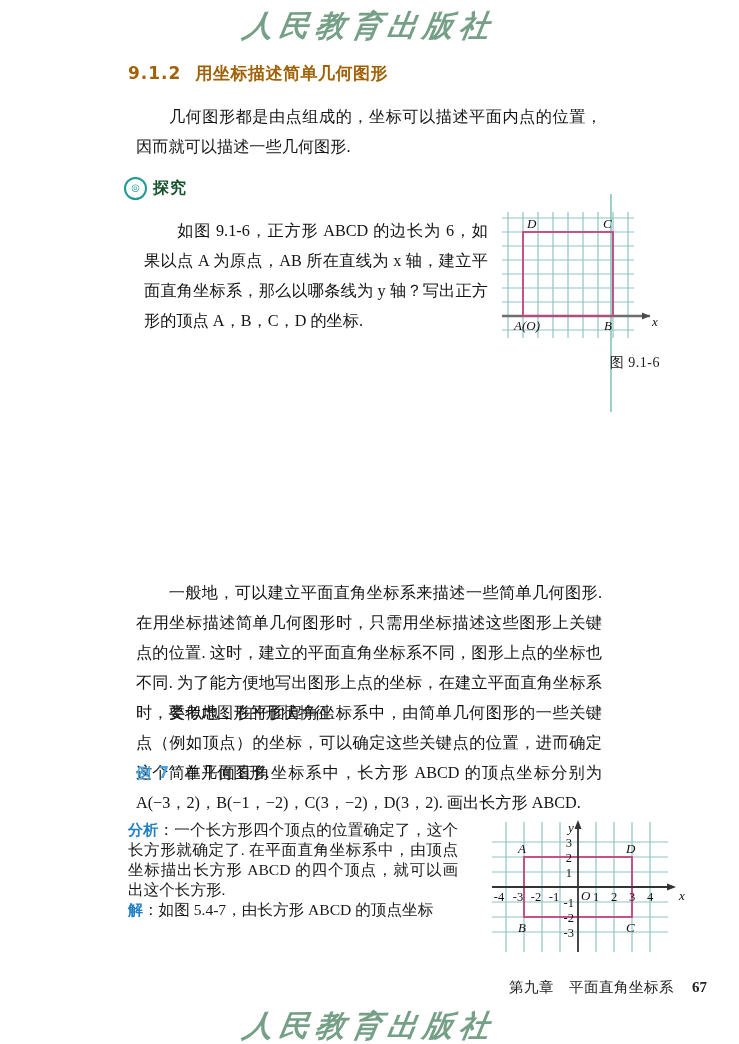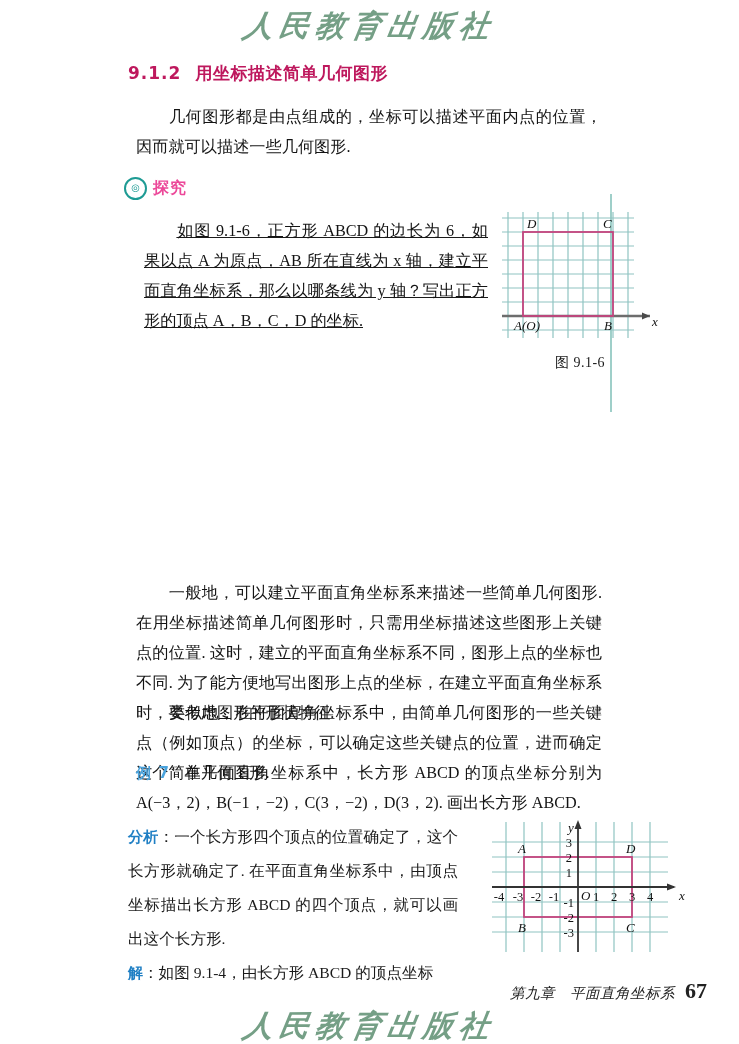--- a/index.html
+++ b/index.html
@@ -23,21 +23,21 @@
     opacity:.85;
     transform:skewX(-9deg);
     user-select:none;
   }
   .watermark.top{top:6px;}
   .watermark.bottom{top:1006px;}
   .sec-title{
     position:absolute;left:128px;top:62px;
     font-family:"DejaVu Sans","Liberation Sans",sans-serif;
     font-weight:bold;font-size:17px;letter-spacing:.5px;
-    color:#be185d;
+    color:#a16207;
   }
   .sec-title .num{letter-spacing:1px;margin-right:14px;}
 
   p.body{
     margin:8px;
     font-size:16.2px;
     line-height:30px;
     text-align:justify;
     text-justify:inter-ideograph;
     color:#141414;
@@ -59,63 +59,63 @@
   }
   .explore-ico{
     width:19px;height:19px;border-radius:50%;
     border:2px solid #1e9b94;
     display:flex;align-items:center;justify-content:center;
     font-size:10px;color:#1e9b94;font-weight:bold;
     font-family:"DejaVu Sans",sans-serif;line-height:1;
   }
   .explore-label{
     font-family:"DejaVu Sans","Liberation Sans",sans-serif;
-    font-size:16px;font-weight:bold;color:#ec4899;letter-spacing:1px;
+    font-size:16px;font-weight:bold;color:#14532d;letter-spacing:1px;
   }
   .explore-body{
     position:absolute;left:12px;top:32px;width:360px;
-    font-size:15.6px;line-height:30px;text-align:justify;text-decoration:underline;
+    font-size:15.6px;line-height:30px;text-align:justify;
   }
 
   
   .fig1{position:absolute;left:500px;top:206px;}
   .fig2{position:absolute;left:478px;top:812px;}
   .fig-cap{
-    text-align:center;font-size:14px;margin-top:4px;
+    text-align:right;font-size:14px;margin-top:4px;
     font-family:"Liberation Serif",serif;letter-spacing:.5px;
   }
 
   .para{position:absolute;width:482px;left:128px;}
   .p1{top:430px;}
   .p2{top:570px;}
   .p3{top:690px;}
   .p4{top:750px;}
 
   .tag{
     font-family:"DejaVu Sans","Liberation Sans",sans-serif;
     color:#1f7fc4;font-weight:bold;font-size:15px;
   }
   .tag-lt{
     font-family:"DejaVu Sans","Liberation Sans",sans-serif;
     color:#4aa3dd;font-weight:bold;font-size:15px;
   }
 
   .lowerleft{position:absolute;left:128px;top:820px;width:330px;}
-  .lowerleft p{margin:0;font-size:15.6px;line-height:34px;text-align:justify;}
+  .lowerleft p{margin:0;font-size:15.6px;line-height:20px;text-align:justify;}
 
   
   .footer{
     position:absolute;left:0;right:0;top:978px;
     text-align:right;padding-right:32px;
     font-size:14.5px;color:#222;
     font-family:"DejaVu Sans","Liberation Sans",sans-serif;
   }
-  .footer .pg{font-weight:bold;font-size:22px;margin-left:10px;
+  .footer .pg{font-weight:bold;font-size:15px;margin-left:10px;
               font-family:"Liberation Serif",serif;}
-  .footer .chap{letter-spacing:.5px;font-style:italic;}
+  .footer .chap{letter-spacing:.5px;margin-right:8px;}
 </style>
 </head>
 <body>
 
 <div class="page">
 
   <div class="watermark top">人民教育出版社</div>
 
   <div class="sec-title">
     <span class="num">9.1.2</span><span>用坐标描述简单几何图形</span>
@@ -186,21 +186,21 @@
   </div>
   <div class="para p2">
     <p class="body"><span class="ind"></span><span>一般地，可以建立平面直角坐标系来描述一些简单几何图形. 在用坐标描述简单几何图形时，只需用坐标描述这些图形上关键点的位置. 这时，建立的平面直角坐标系不同，图形上点的坐标也不同. 为了能方便地写出图形上点的坐标，在建立平面直角坐标系时，要考虑图形的形状特征.</span></p>
   </div>
   <div class="para p4">
     <p class="body"><span class="tag-lt">例 7</span>&nbsp;&nbsp;&nbsp;<span>在平面直角坐标系中，长方形 ABCD 的顶点坐标分别为 A(−3，2)，B(−1，−2)，C(3，−2)，D(3，2). 画出长方形 ABCD.</span></p>
   </div>
 
   <div class="lowerleft">
     <p><span class="tag">分析</span><span>：一个长方形四个顶点的位置确定了，这个长方形就确定了. 在平面直角坐标系中，由顶点坐标描出长方形 ABCD 的四个顶点，就可以画出这个长方形.</span></p>
-    <p><span class="ind"></span><span class="tag">解</span><span>：如图 9.1-4，由长方形 ABCD 的顶点坐标</span></p>
+    <p><span class="ind"></span><span class="tag">解</span><span>：如图 5.4-7，由长方形 ABCD 的顶点坐标</span></p>
   </div>
 
   <div class="fig2">
     <svg width="222" height="150" viewBox="0 0 222 150">
 
       <g stroke="#8fc4c2" stroke-width="1.2">
         <line x1="28" y1="10" x2="28" y2="140"></line>
         <line x1="46" y1="10" x2="46" y2="140"></line>
         <line x1="64" y1="10" x2="64" y2="140"></line>
         <line x1="82" y1="10" x2="82" y2="140"></line>

